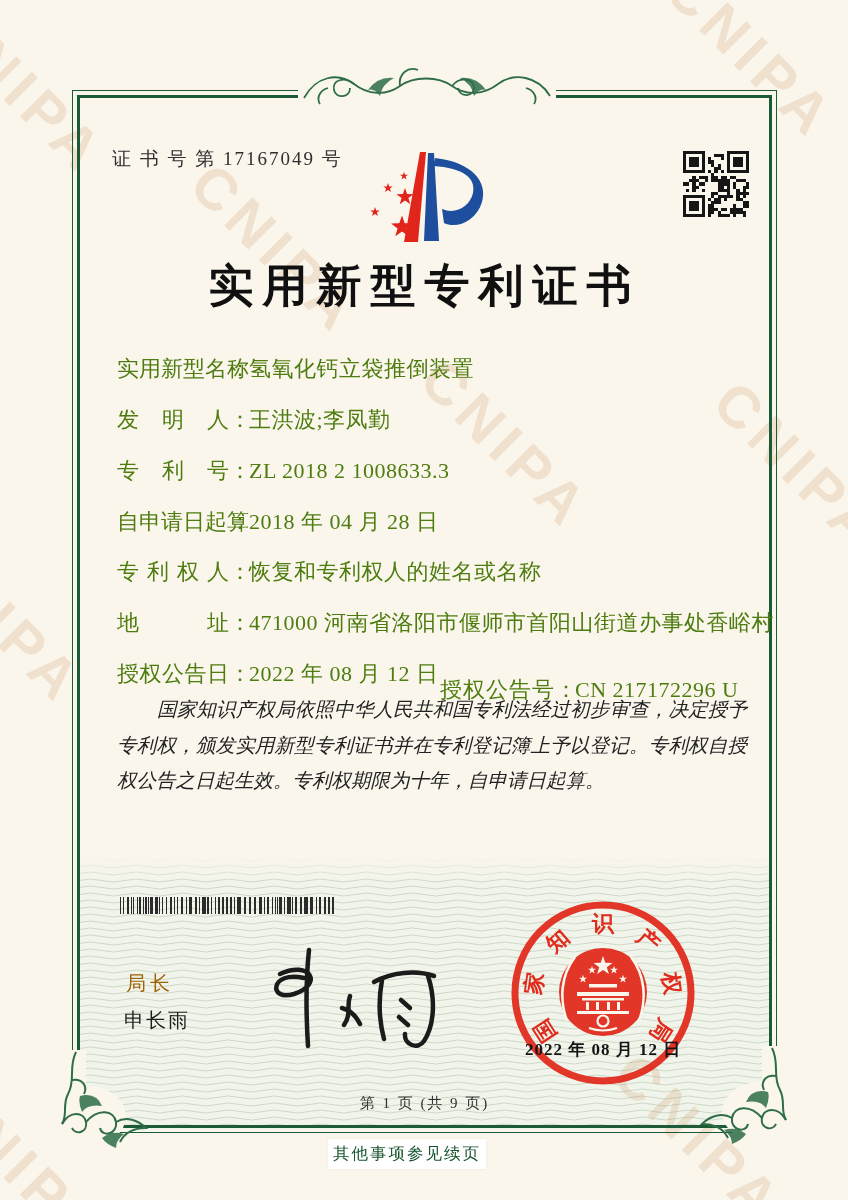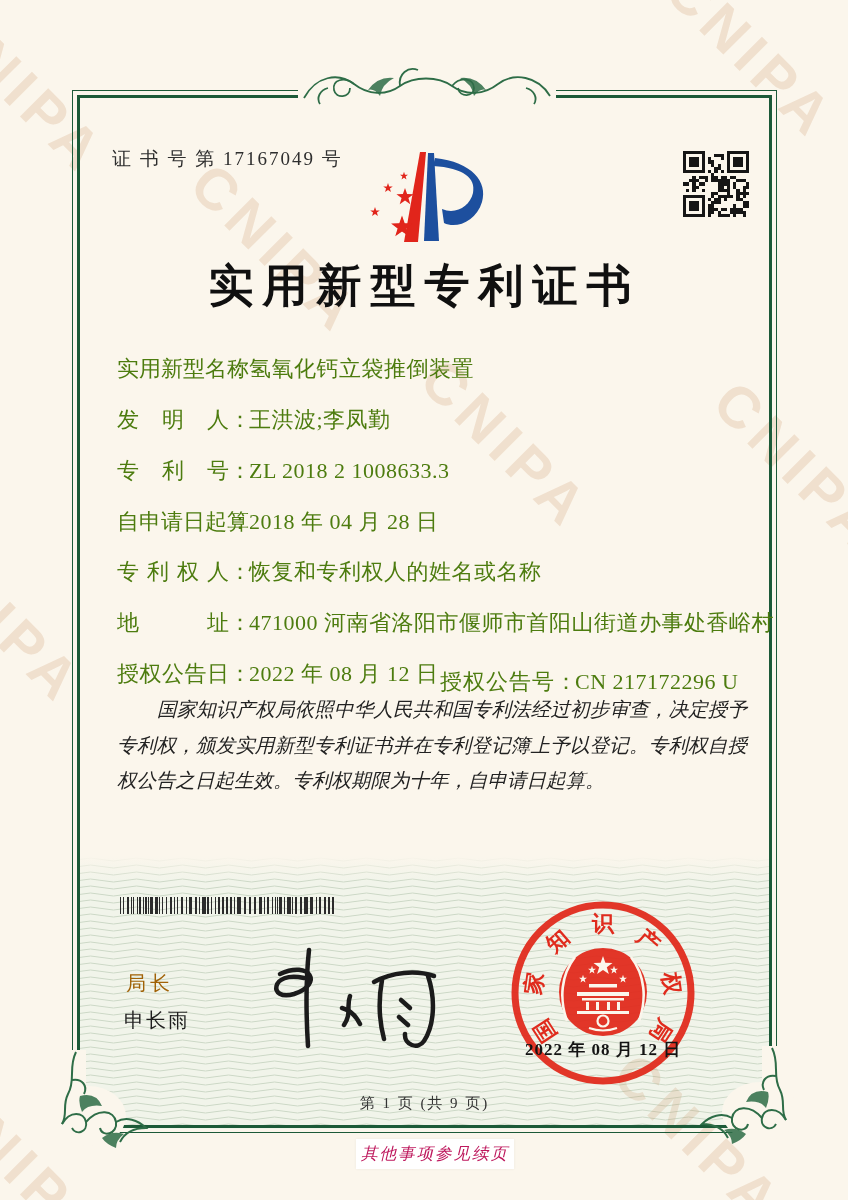--- a/index.html
+++ b/index.html
@@ -25,21 +25,21 @@
   .cert-no{left:112px;top:146px;font-size:19px;letter-spacing:2px;color:#2e2e2e;z-index:5;}
   .logo{left:360px;top:146px;width:140px;height:112px;z-index:5;}
   .qr{left:683px;top:151px;width:66px;height:66px;z-index:5;}
   .title{left:72px;top:256px;width:705px;text-align:center;font-size:45px;font-weight:bold;
       letter-spacing:9px;color:#101010;z-index:5;}
   
   .frow{left:117px;width:655px;height:26px;font-size:22px;color:#4d7c0f;z-index:5;white-space:nowrap;}
   .flabel{display:inline-block;width:112px;text-align:justify;text-align-last:justify;vertical-align:top;}
   .fcolon{display:inline-block;width:14px;}
   .fvalue{margin-left:6px;letter-spacing:.5px;}
-  .gaz{position:absolute;left:323px;top:8px;white-space:nowrap;}
+  .gaz{position:absolute;left:323px;top:16px;white-space:nowrap;}
   .gaz .glabel{letter-spacing:1px;}
   
   .notice{left:117px;top:692px;width:630px;font-size:19.5px;line-height:35.5px;color:#222;
       font-style:italic;text-align:justify;z-index:5;}
   .notice p{margin:0;text-indent:2.05em;}
   
   .barcode{left:120px;top:897px;height:17px;display:flex;align-items:stretch;z-index:5;}
   .barcode i{display:block;background:#2b2b2b;}
   .director-label{left:126px;top:970px;font-family:"Liberation Sans","DejaVu Sans",sans-serif;
       font-size:20px;letter-spacing:4px;color:#a16207;z-index:5;}
@@ -48,22 +48,22 @@
   .signature{left:246px;top:944px;width:205px;height:110px;z-index:6;}
   .seal{left:508px;top:898px;width:190px;height:190px;z-index:6;}
   .seal-ring-char{position:absolute;left:50%;top:50%;font-size:22px;font-weight:bold;
       color:#e02b1d;font-family:"Liberation Serif","DejaVu Serif",serif;}
   .seal-date{left:518px;top:1038px;width:170px;text-align:center;font-size:17px;font-weight:bold;
       letter-spacing:1px;color:#141414;z-index:7;white-space:nowrap;}
   .page-info{left:72px;top:1094px;width:705px;text-align:center;font-size:15px;
       letter-spacing:2px;color:#333;z-index:5;}
   .cont-box{left:328px;top:1139px;width:158px;height:30px;background:#fff;z-index:5;
       display:flex;align-items:center;justify-content:center;
-      font-size:16.5px;font-style:italic;letter-spacing:2px;color:#be185d;
-      box-shadow:0 0 3px rgba(0,0,0,.06);margin-left:28px;}
+      font-size:16.5px;letter-spacing:2px;color:#14532d;
+      box-shadow:0 0 3px rgba(0,0,0,.06);}
 </style>
 </head>
 <body>
 
 <div id="watermarks">
     <div class="wm" style="left: -30px; top: -10px;">CNIPA</div>
     <div class="wm" style="left: 225px; top: 150px;">CNIPA</div>
     <div class="wm" style="left: 455px; top: 345px;">CNIPA</div>
     <div class="wm" style="left: 748px; top: 368px;">CNIPA</div>
     <div class="wm" style="left: -52px; top: 520px;">CNIPA</div>

